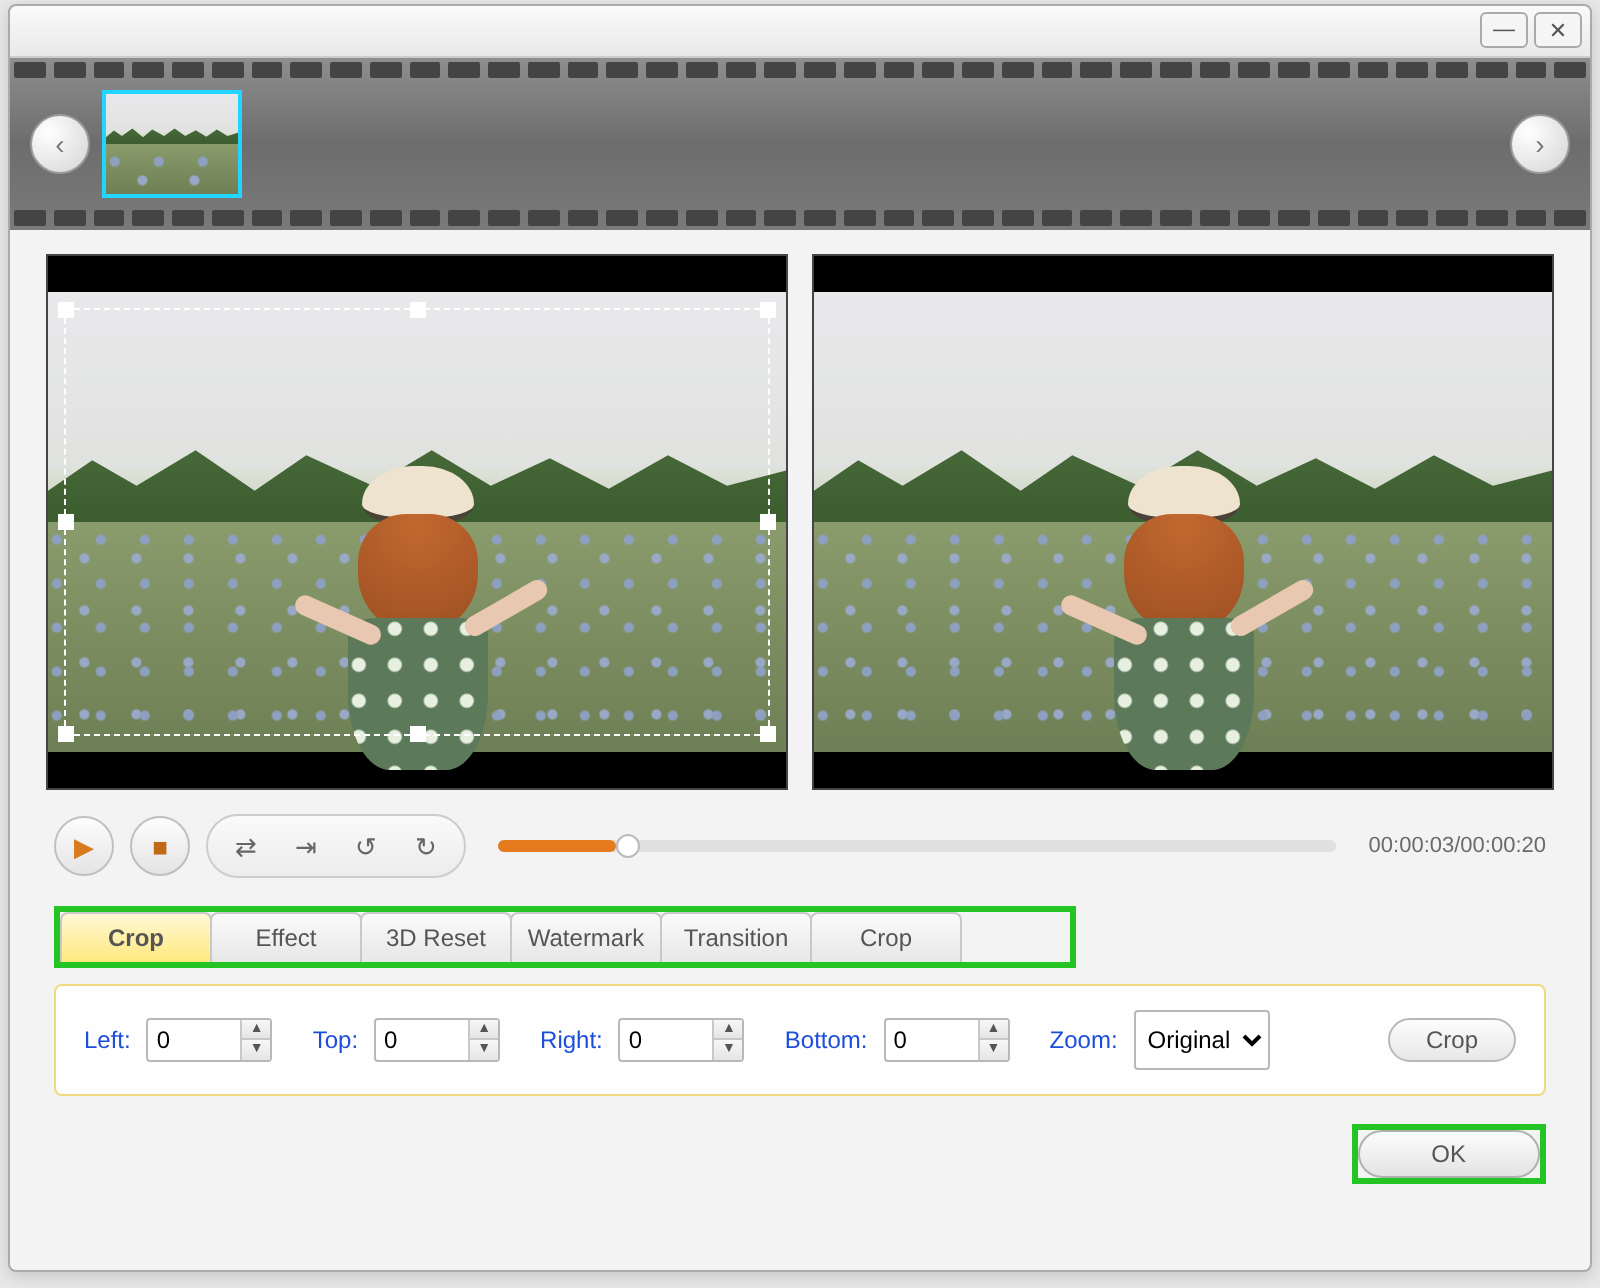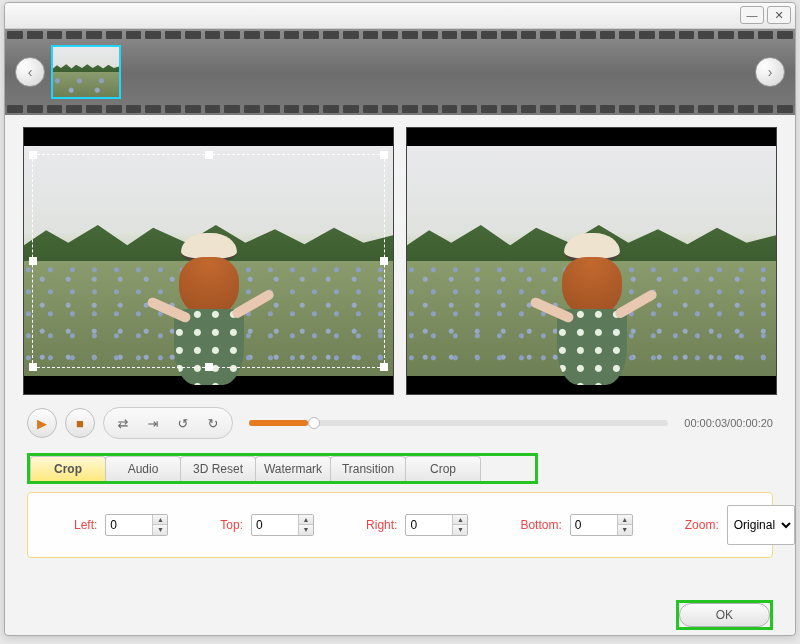--- a/index.html
+++ b/index.html
@@ -131,40 +131,40 @@
     color:#555; font-size:12px; cursor:pointer;
   }
   .tab.active { background: linear-gradient(#fff8d6,#ffe97d); font-weight:600; }
   
   .panel {
     margin: 0 22px; padding: 12px 14px;
     border:1px solid #f0d97e; border-radius:4px;
     background:#fefefe;
     display:flex; align-items:center; gap:8px;
   }
-  .panel label { color:#ef4444;margin-left:32px; }
+  .panel label { color:#1d4ed8; }
   .spin {
     display:flex; align-items:center;
     border:1px solid #b8b8b8; border-radius:2px; background:#fff;
     height:22px; margin-right:12px;
   }
   .spin input { border:none; width:46px; padding:0 4px; font-size:12px; outline:none; }
   .spin .btns { display:flex; flex-direction:column; border-left:1px solid #c8c8c8; }
   .spin .btns span { width:14px; height:10px; font-size:7px; text-align:center; line-height:9px; background:linear-gradient(#f7f7f7,#e5e5e5); cursor:pointer; color:#555;}
   .spin .btns span:first-child{border-bottom:1px solid #c8c8c8;}
-  .sel { height:40px; border:1px solid #b8b8b8; border-radius:2px; background:#fff; font-size:12px; padding:0 2px; }
+  .sel { height:30px; border:1px solid #b8b8b8; border-radius:2px; background:#fff; font-size:12px; padding:0 2px; }
   .pillbtn {
     margin-left:auto; padding:3px 18px;
     border:1px solid #b8b8b8; border-radius:12px;
     background:linear-gradient(#fdfdfd,#e7e7e7);
     color:#555; cursor:pointer; font-size:12px;
   }
   
   .footer { display:flex; justify-content:flex-end; padding: 14px 22px; }
-  .okwrap { border:3px solid #25c425;margin-top:28px; }
+  .okwrap { border:3px solid #25c425; }
   .okbtn {
     padding:4px 36px;
     border:1px solid #b0b0b0; border-radius:12px;
     background:linear-gradient(#fcfcfc,#e3e3e3);
     color:#555; cursor:pointer; font-size:12px;
   }
 </style>
 </head>
 <body>
 
@@ -346,21 +346,21 @@
     </div>
     <div class="seek">
       <div class="fill"></div>
       <div class="knob"></div>
     </div>
     <span class="time">00:00:03/00:00:20</span>
   </div>
 
   <div class="tabsbox">
     <div class="tab active">Crop</div>
-    <div class="tab">Audio</div>
+    <div class="tab">Effect</div>
     <div class="tab">3D Reset</div>
     <div class="tab">Watermark</div>
     <div class="tab">Transition</div>
     <div class="tab">Crop</div>
   </div>
 
   <div class="panel">
     <label>Left:</label>
     <div class="spin">
       <input value="0" style="">

